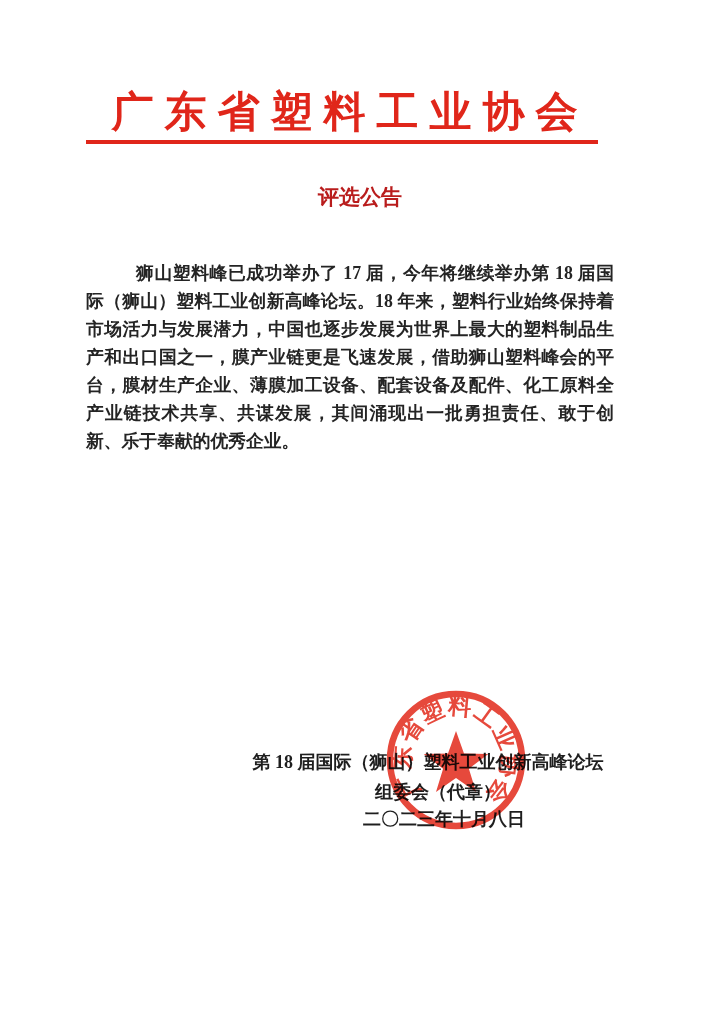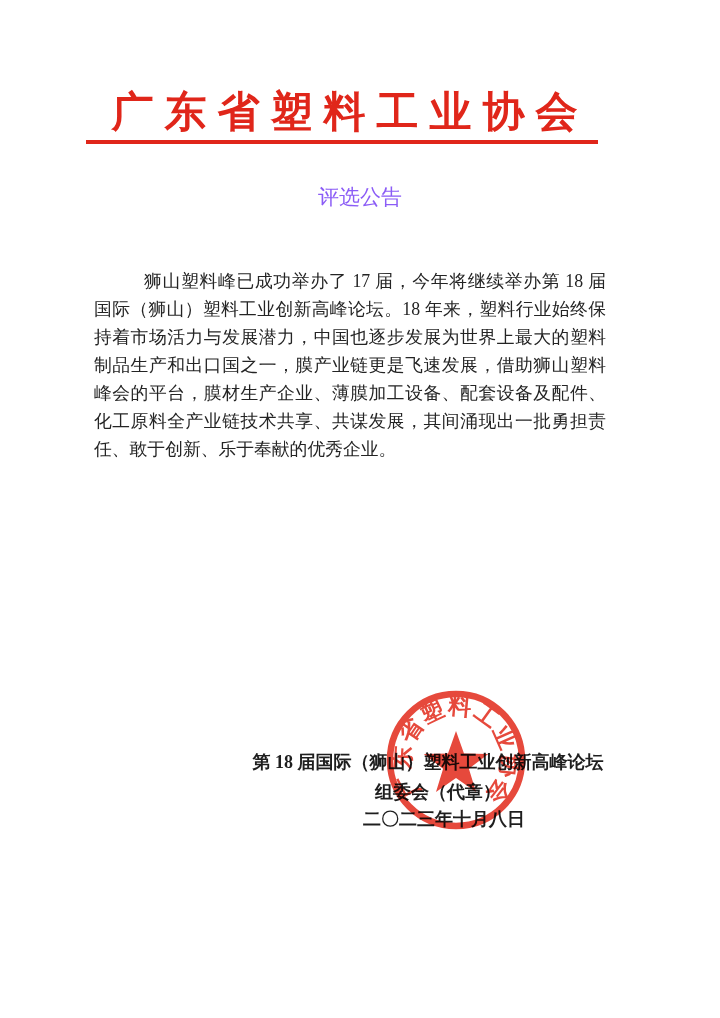--- a/index.html
+++ b/index.html
@@ -29,32 +29,32 @@
     top: 140px; left: 86px; width: 512px; height: 4px;
     background: var(--letterhead-red, #e0261a);
   }
   .doc-title {
     position: absolute;
     top: 184px; left: 0; width: 720px;
     margin: 0;
     text-align: center;
     font-size: 21px;
     line-height: 26px;
-    font-weight: normal;
-    color: #8b5cf6;
+    font-weight: bold;
+    color: #b91c1c;
   }
   .body-text {
     position: absolute;
     top: 255px; left: 82px; width: 536px;
     font-size: 17.8px;
     line-height: 28px;
     text-align: justify;
     color: #242424;
   }
-  .body-text p { margin: 12px; text-indent: 50px; }
+  .body-text p { margin: 4px; text-indent: 50px; font-weight: bold; }
   .sig {
     position: absolute;
     width: 720px;
     text-align: center;
     font-size: 18px;
     line-height: 26px;
     font-weight: bold;
     color: #1e1e1e;
     white-space: nowrap;
   }

